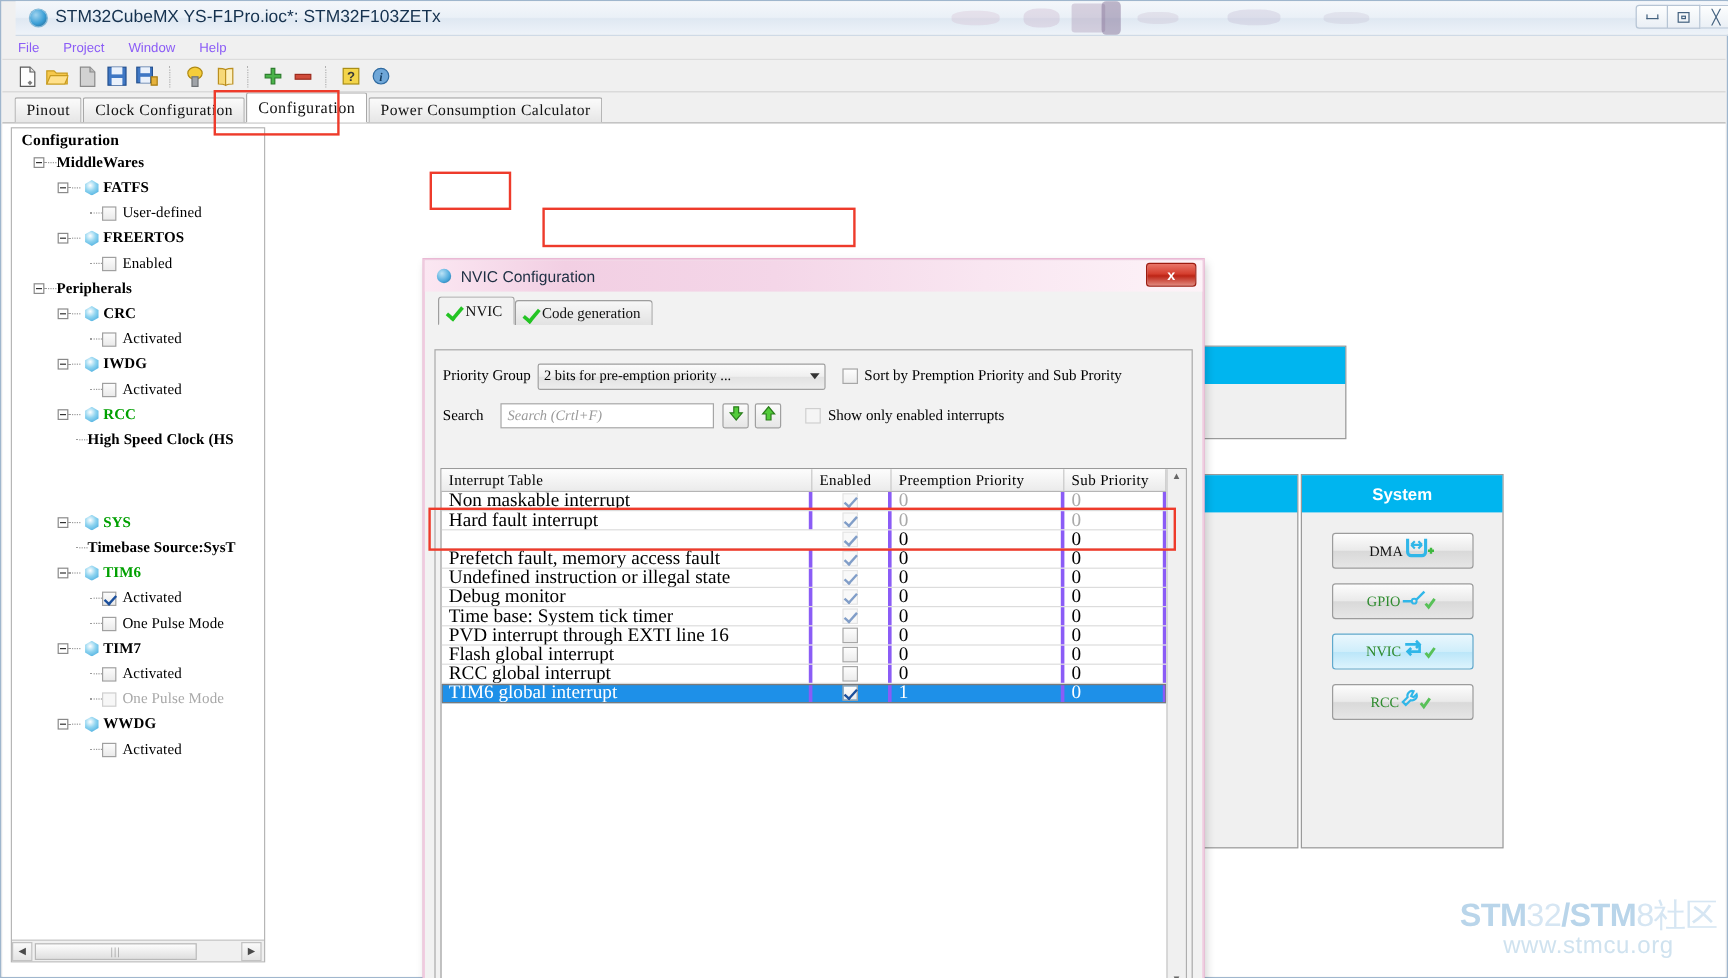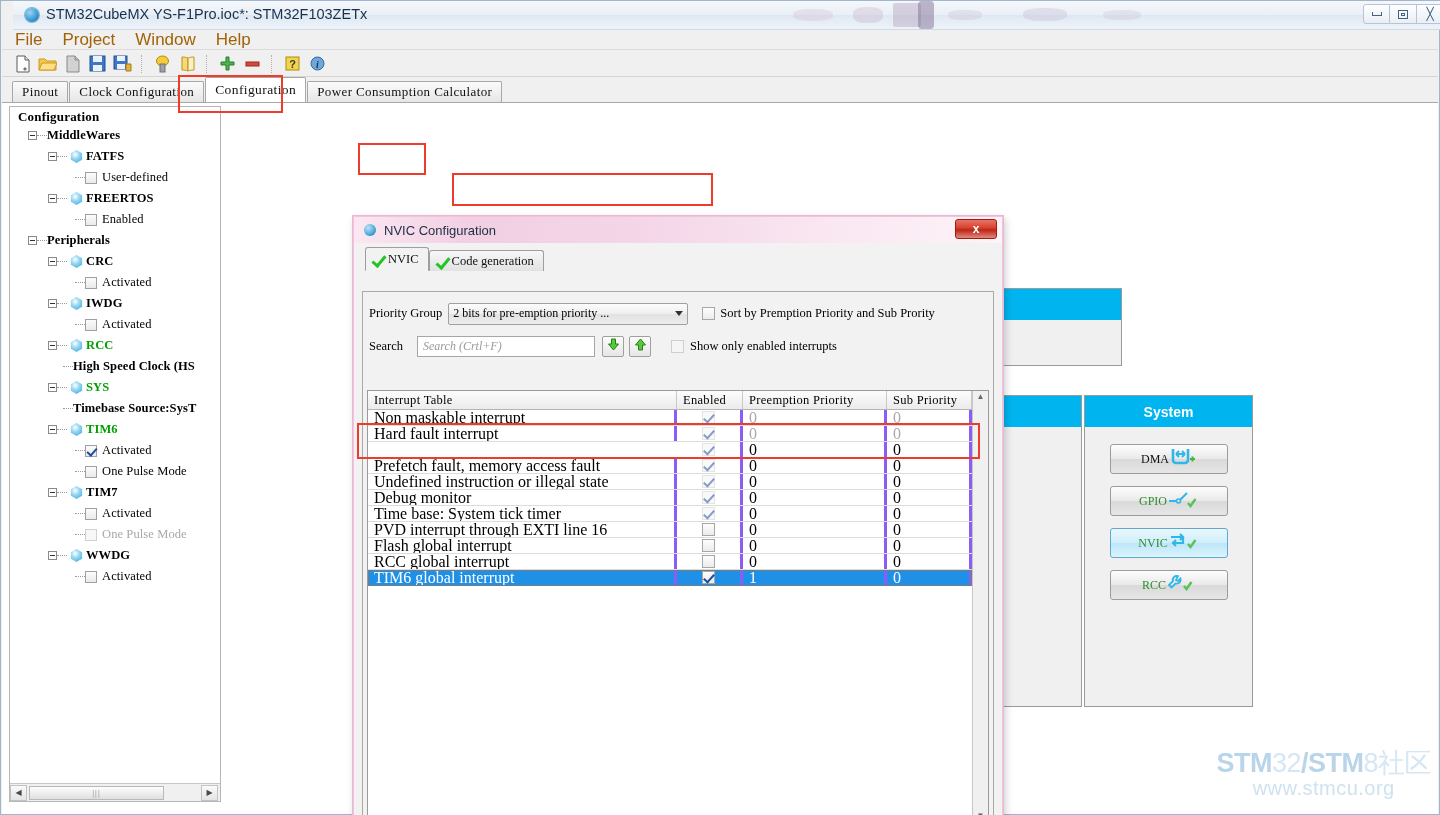--- a/index.html
+++ b/index.html
@@ -56,21 +56,21 @@
   
   .ghost{ position:absolute; border-radius:40%; pointer-events:none; }
 
   
   #menubar{
     position:absolute; left:1px; top:30px; width:1436px; height:19px;
     background:#f0f0f0; border-bottom:1px solid #dcdcdc;
     display:flex; align-items:center; padding-left:10px; gap:14px;
   }
   .menu-item{
-    font-family:"Liberation Sans", sans-serif; font-size:17px; color:#a16207;
+    font-family:"Liberation Sans", sans-serif; font-size:11px; color:#8b5cf6;
     padding:1px 3px;
   }
 
   
   #toolbar{
     position:absolute; left:1px; top:50px; width:1436px; height:26px;
     background:#f0f0f0; border-bottom:1px solid #d5d5d5;
     display:flex; align-items:center; padding-left:8px;
   }
   .tb-sep{ width:3px; height:18px; border-left:1px dotted #b0b0b0; margin:0 6px; }
@@ -490,21 +490,21 @@
           <span class="toggle"></span>
           <span class="dots"></span>
           <span class="pericon"></span>
           <span class="tlabel green">RCC</span>
         </div>
         <div class="tnode" style="padding-left:53px;">
           <span class="dots"></span>
           <span class="tlabel bold">High Speed Clock (HS</span>
         </div>
 
-        <div class="tnode" style="padding-left:38px;">
+        <div class="tnode" style="padding-left:38px;margin-top:48px;">
           <span class="toggle"></span>
           <span class="dots"></span>
           <span class="pericon"></span>
           <span class="tlabel green">SYS</span>
         </div>
         <div class="tnode" style="padding-left:53px;">
           <span class="dots"></span>
           <span class="tlabel bold">Timebase Source:SysT</span>
         </div>
 

